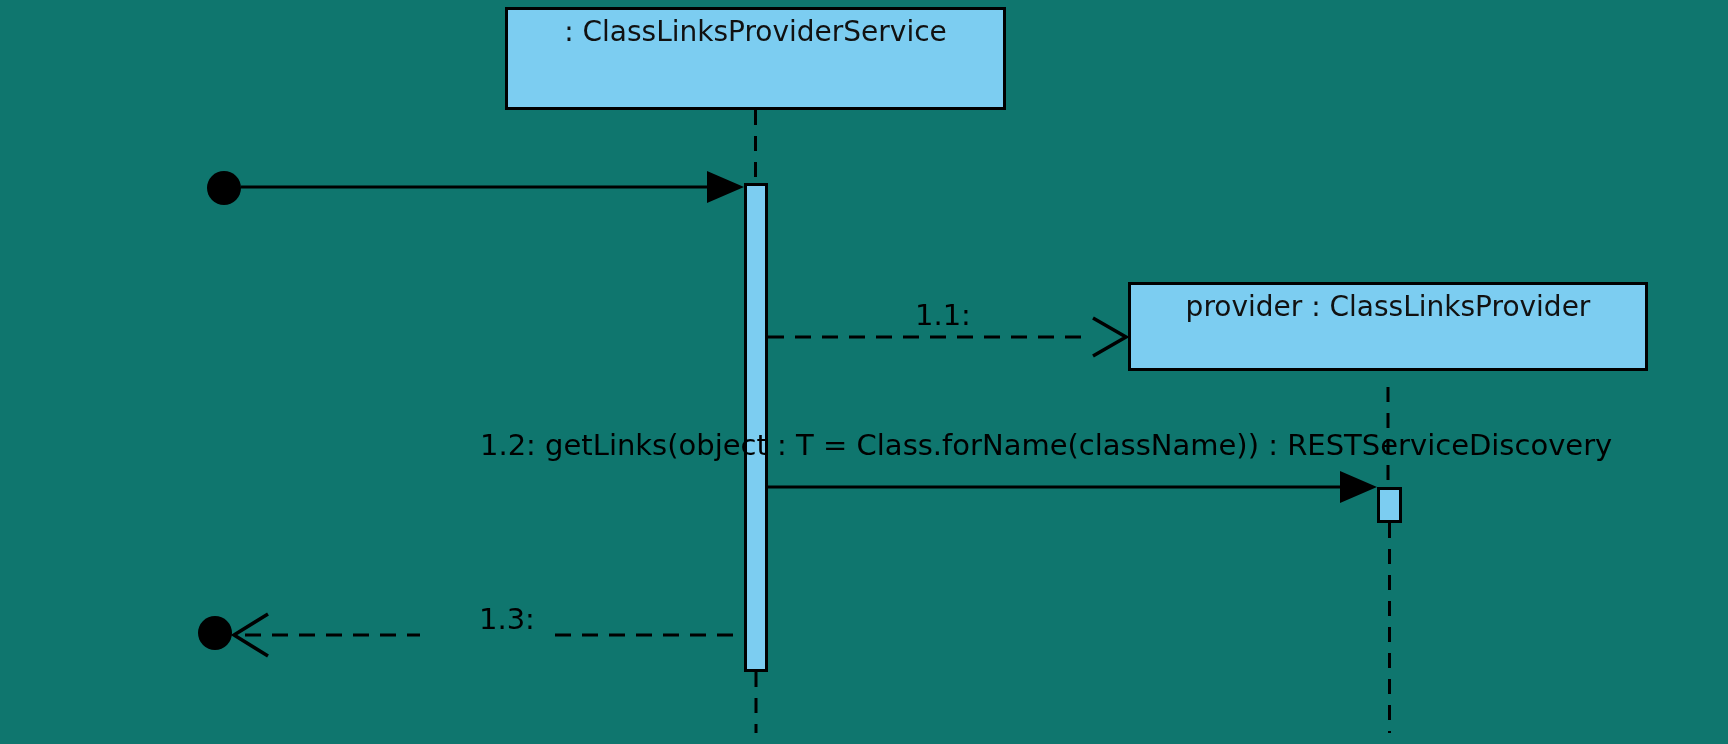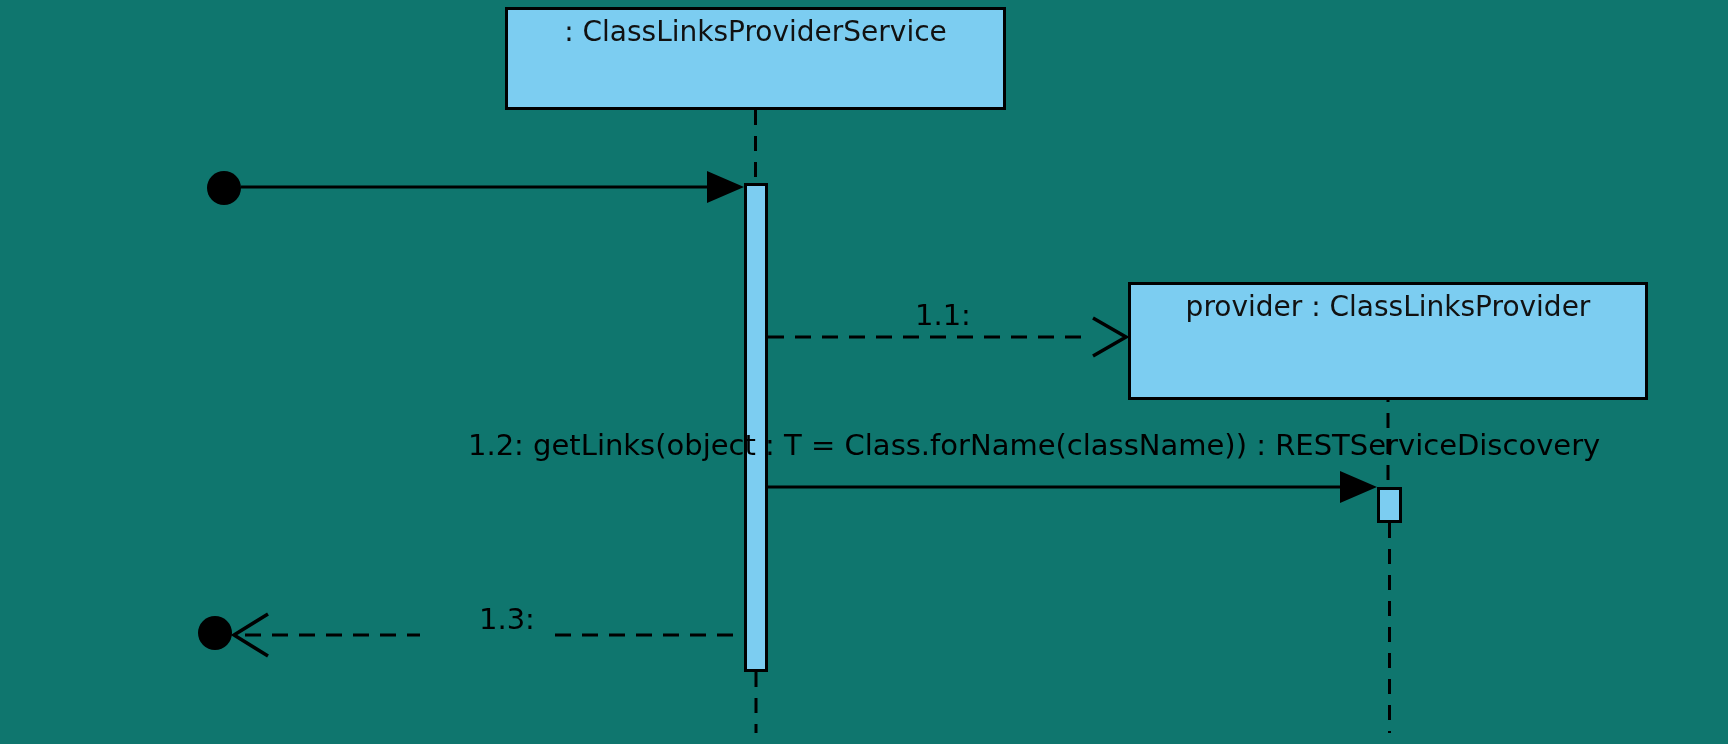--- a/index.html
+++ b/index.html
@@ -25,38 +25,38 @@
     box-sizing: border-box;
     background: var(--node-fill);
     border: 3px solid var(--stroke);
     text-align: center;
     font-size: 28px;
     line-height: 1.2;
     color: #111111;
     padding-top: 5px;
   }
   #box-service { left: 505px; top: 7px; width: 501px; height: 103px; }
-  #box-provider { left: 1128px; top: 282px; width: 520px; height: 118px; }
+  #box-provider { left: 1128px; top: 282px; width: 520px; height: 89px; }
   .activation {
     position: absolute;
     box-sizing: border-box;
     background: var(--node-fill);
     border: 3px solid var(--stroke);
   }
   #act-service { left: 744px; top: 183px; width: 24px; height: 489px; }
   #act-provider { left: 1377px; top: 487px; width: 25px; height: 36px; }
   .msg-label {
     position: absolute;
     font-size: 29px;
     color: #000000;
     white-space: nowrap;
   }
   #lbl-m1   { left: 40px;  top: 122px; }
   #lbl-m1-1 { left: 915px; top: 278px; margin-top: 20px; }
-  #lbl-m1-2 { left: 468px; top: 428px; text-align: right; }
+  #lbl-m1-2 { left: 480px; top: 428px; text-align: right; }
   #lbl-m1-3 { left: 460px; top: 602px; margin-left: 19px; }
 
   .ln        { stroke: var(--stroke); stroke-width: 3; }
   .ln-dash   { stroke: var(--stroke); stroke-width: 3; stroke-dasharray: 16 11; }
   .life-dash { stroke: var(--stroke); stroke-width: 3; stroke-dasharray: 15 11; }
   .head-fill { fill: var(--stroke); stroke: none; }
   .head-open { fill: none; stroke: var(--stroke); stroke-width: 3.5; }
   .endpoint  { fill: var(--stroke); stroke: none; }
 </style>
 </head>

